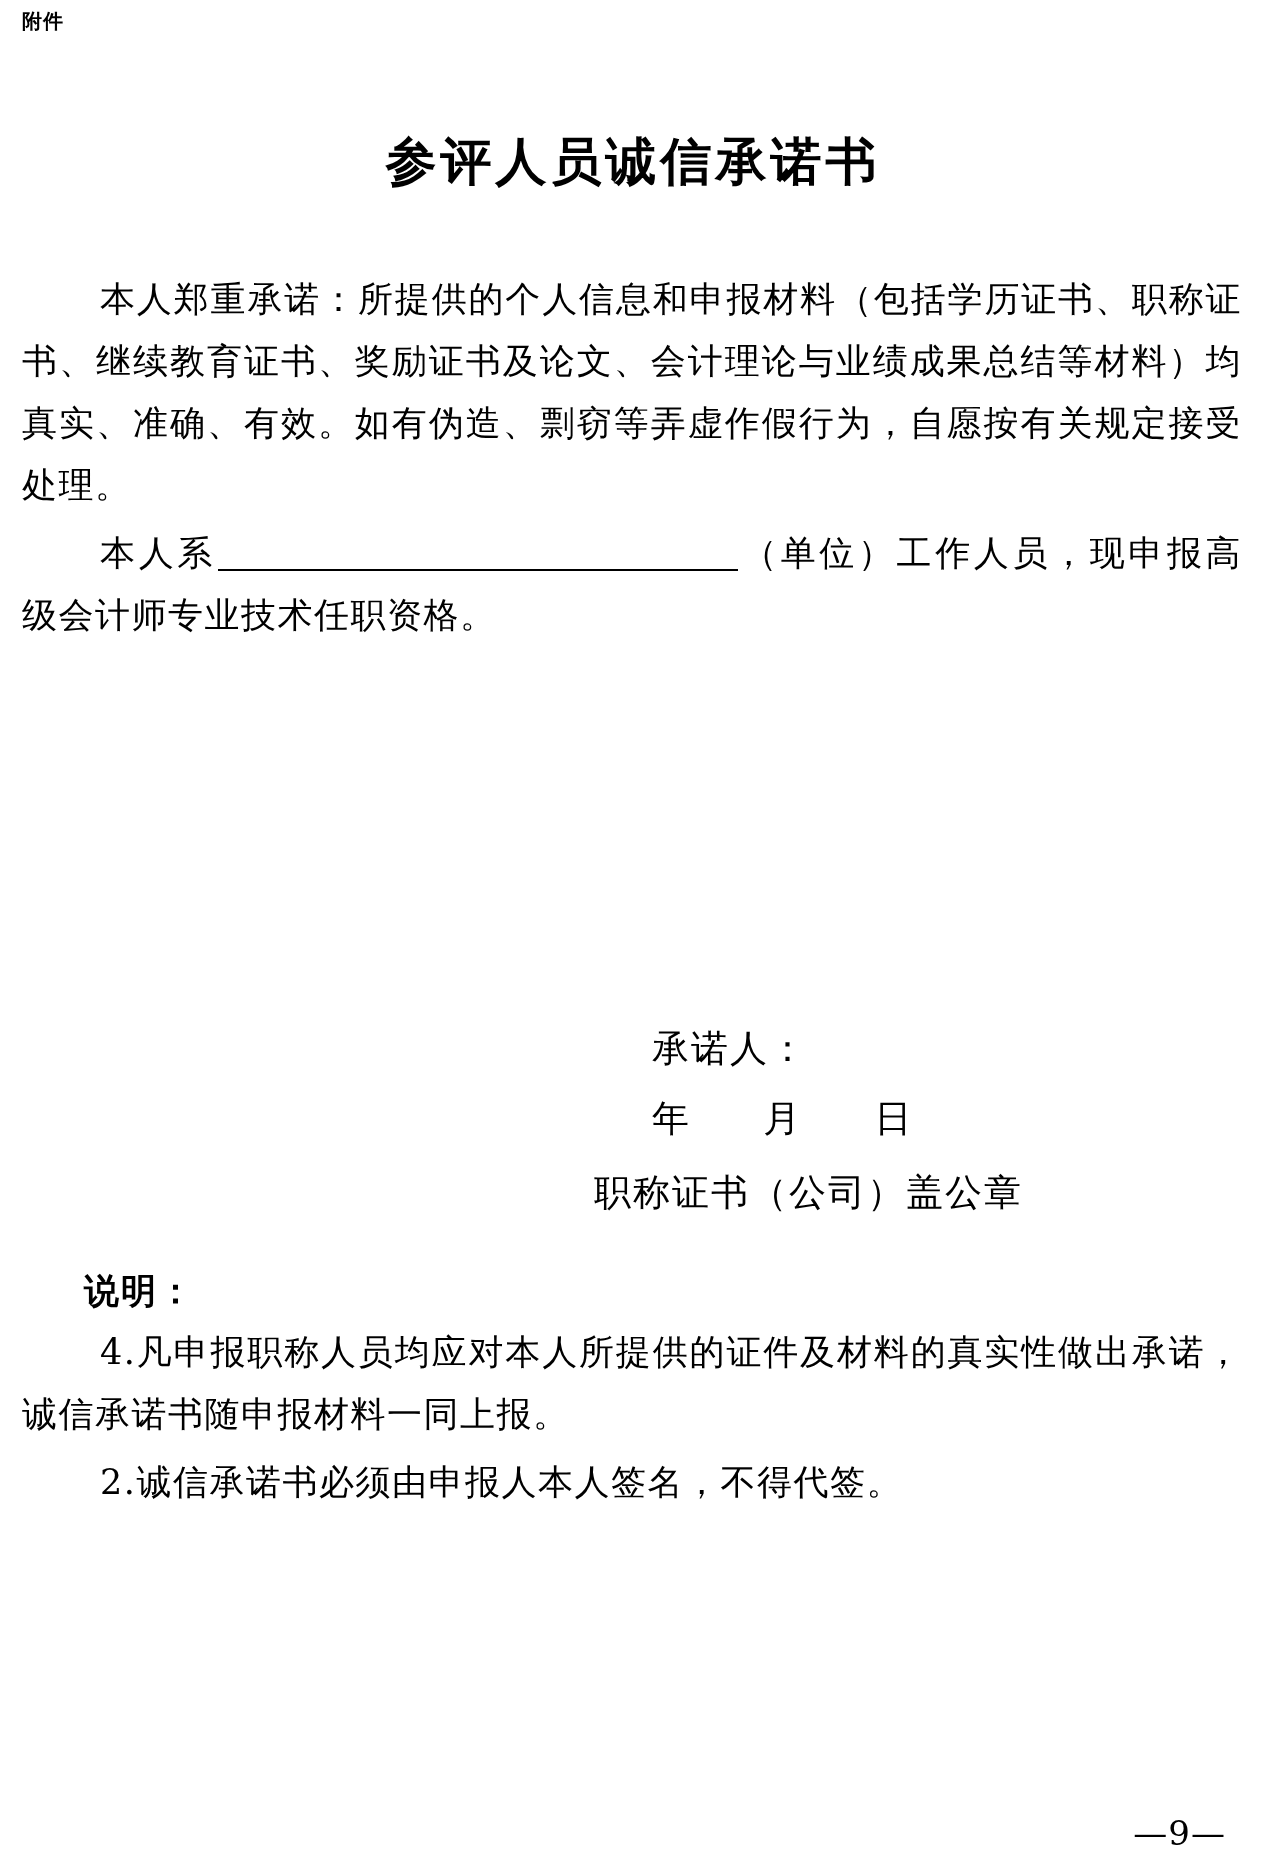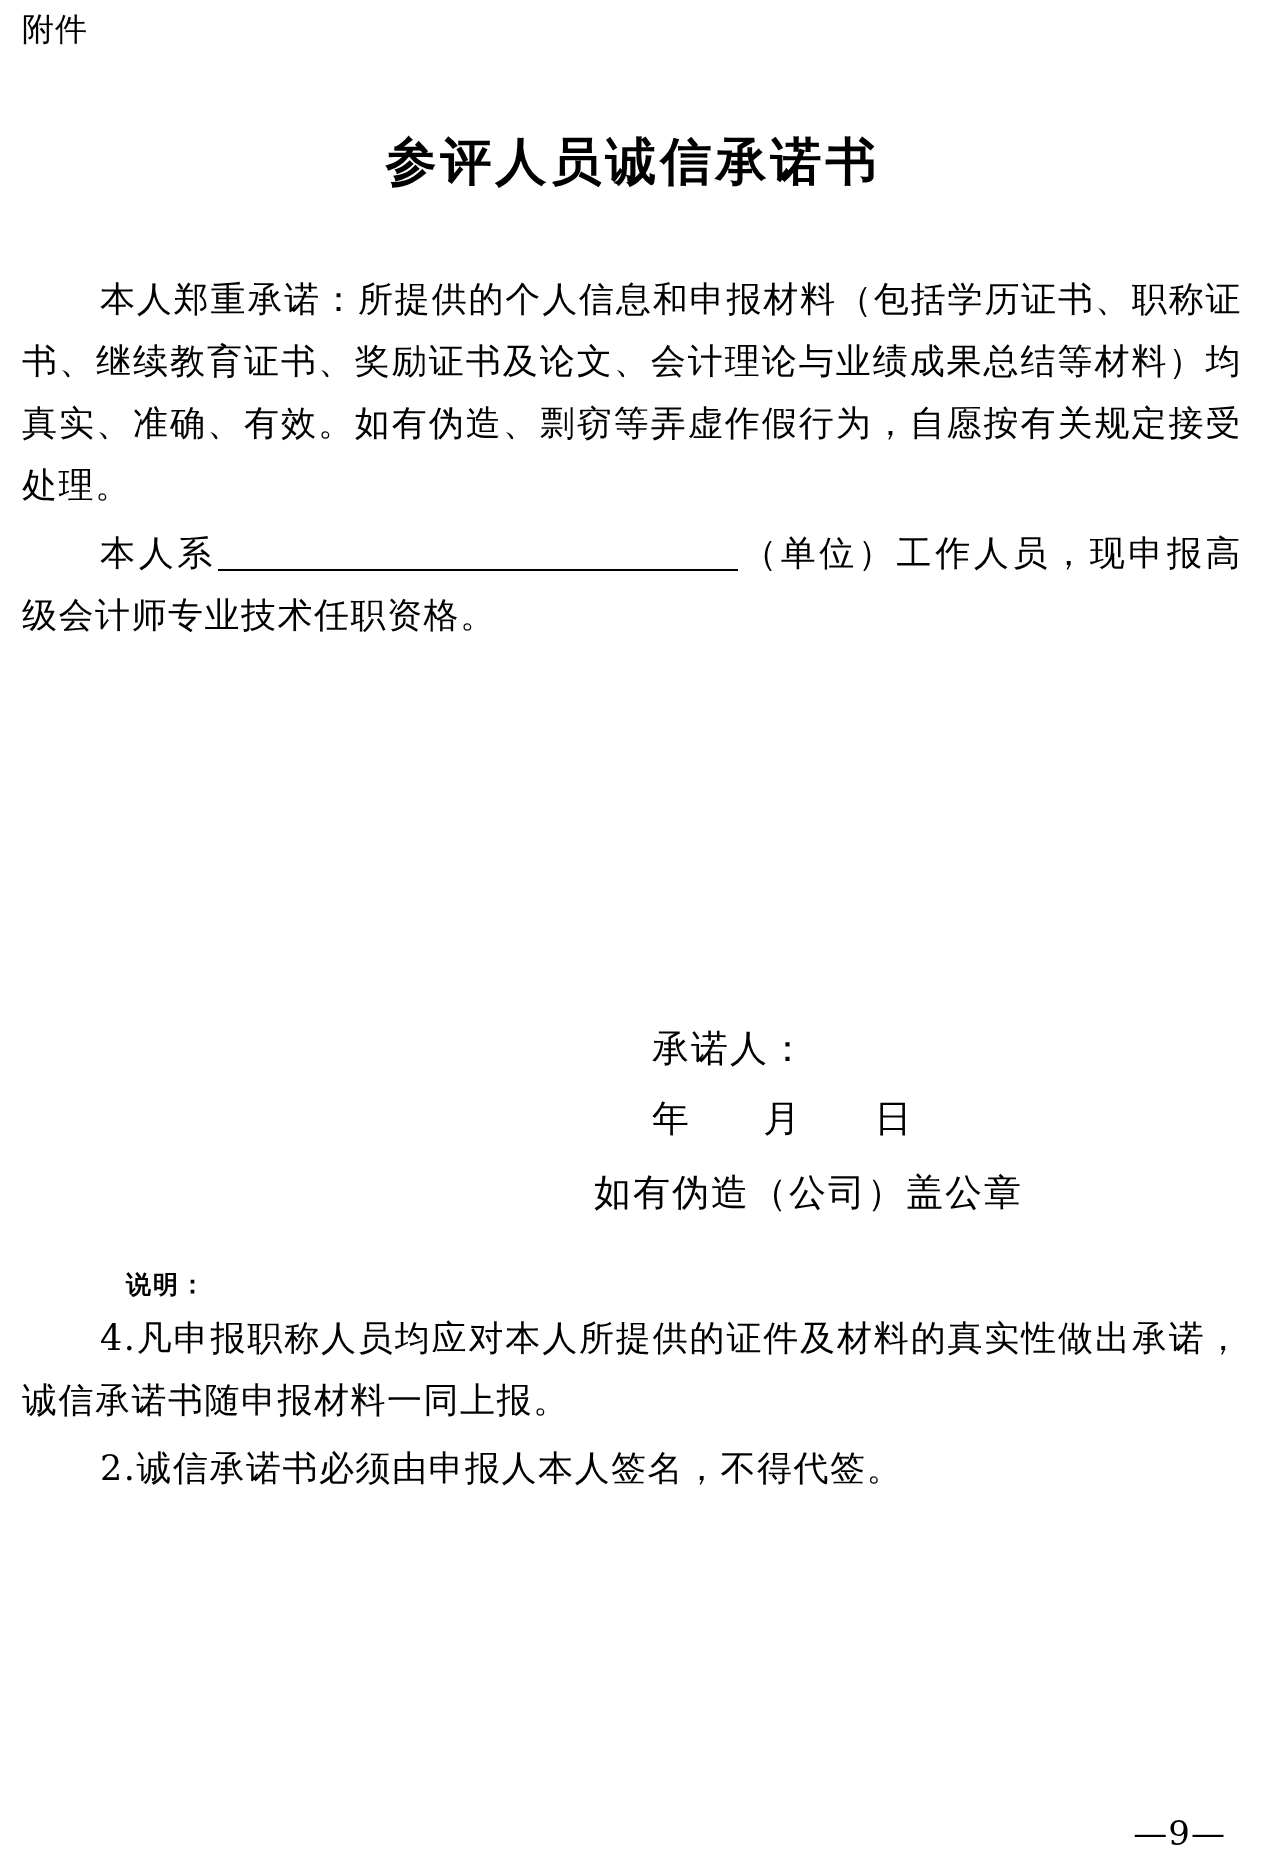--- a/index.html
+++ b/index.html
@@ -23,22 +23,22 @@
     width: 1266px;
     height: 1875px;
     padding: 0;
     box-sizing: border-box;
   }
 
   .attachment-label {
     position: absolute;
     left: 22px;
     top: 8px;
-    font-size: 32px;
-    font-weight: normal;
+    font-size: 20px;
+    font-weight: bold;
     letter-spacing: 1px;
     font-family: "DejaVu Sans", "Liberation Sans", sans-serif;
   }
 
   .doc-title {
     position: absolute;
     left: 0;
     top: 128px;
     width: 1266px;
     text-align: center;
@@ -96,24 +96,24 @@
   .sign-pad-3 { padding-left: 572px; }
 
   .notes-block {
     position: absolute;
     left: 0;
     top: 1000px;
     width: 1220px;
   }
 
   .notes-title {
-    font-size: 25px;
+    font-size: 35px;
     font-weight: bold;
     letter-spacing: 2px;
-    margin: 0 0 6px 104px;
+    margin: 0 0 6px 62px;
     font-family: "DejaVu Sans", "Liberation Sans", sans-serif;
   }
 
   .page-number {
     position: absolute;
     right: 40px;
     bottom: 22px;
     font-size: 34px;
     letter-spacing: 1px;
   }
@@ -131,21 +131,21 @@
 
     <p class="para indent">本人郑重承诺：所提供的个人信息和申报材料（包括学历证书、职称证书、继续教育证书、奖励证书及论文、会计理论与业绩成果总结等材料）均真实、准确、有效。如有伪造、剽窃等弄虚作假行为，自愿按有关规定接受处理。</p>
 
     <p class="para indent">
       <span>本人系</span><span class="fill-line"></span><span>（单位）工作人员，现申报高级会计师专业技术任职资格。</span>
     </p>
 
     <div class="sign-block">
       <div class="sign-line sign-pad-1">承诺人：</div>
       <div class="sign-line sign-pad-2">年    月    日</div>
-      <div class="sign-line sign-pad-3">如有伪造（公司）盖公章</div>
+      <div class="sign-line sign-pad-3">职称证书（公司）盖公章</div>
     </div>
 
     <div class="notes-block">
       <div class="notes-title">说明：</div>
       <p class="para indent">4.凡申报职称人员均应对本人所提供的证件及材料的真实性做出承诺，诚信承诺书随申报材料一同上报。</p>
       <p class="para indent">2.诚信承诺书必须由申报人本人签名，不得代签。</p>
     </div>
 
   </div>
 

